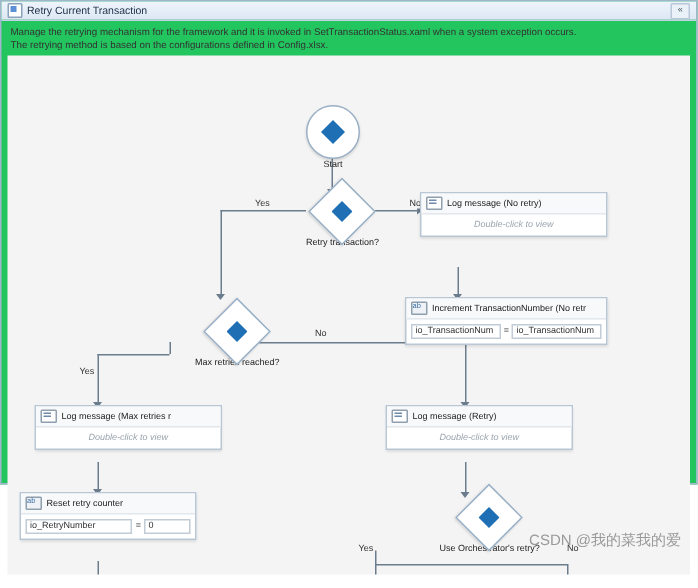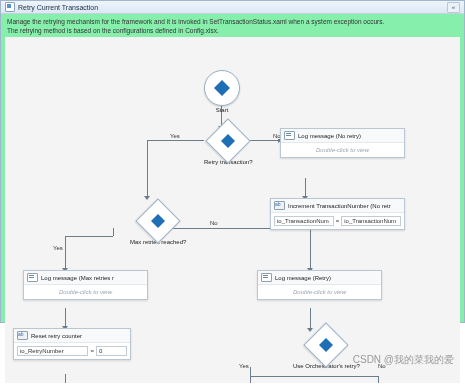--- a/index.html
+++ b/index.html
@@ -3,21 +3,21 @@
 <meta charset="utf-8">
 <style>
   html,body{margin:0;padding:0;}
   body{
     width:465px;height:392px;overflow:hidden;
     font-family:"Liberation Sans", sans-serif;
     font-size:7px;color:#222;background:#ffffff;
   }
   .window{
     position:absolute;left:0;top:0;width:465px;height:323px;
-    background:#86efac;border:1px solid #9fb6cd;box-sizing:border-box;
+    background:#22c55e;border:1px solid #9fb6cd;box-sizing:border-box;
   }
   .titlebar{
     height:13px;background:linear-gradient(#eef4fb,#dde8f4);
     border-bottom:1px solid #c3d3e3;display:flex;align-items:center;
     padding:0 4px;box-sizing:border-box;
   }
   .title-icon{
     width:8px;height:8px;margin-right:3px;flex:0 0 auto;
     border:1px solid #8aa2bb;background:#ffffff;border-radius:1px;
     position:relative;

